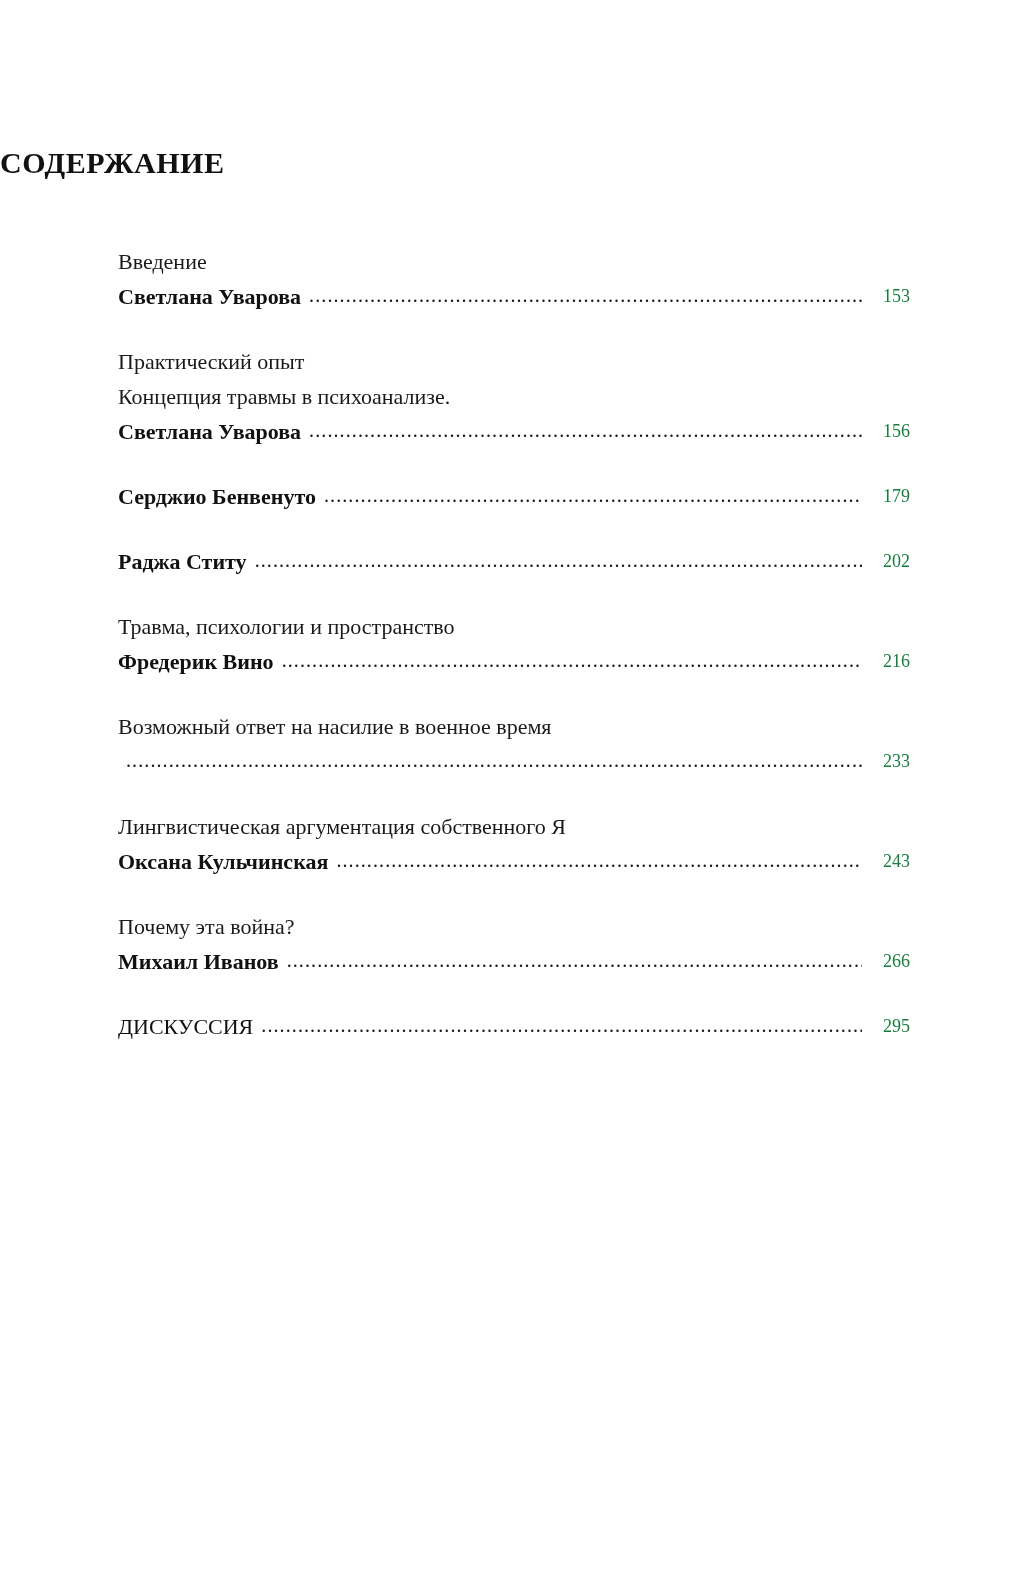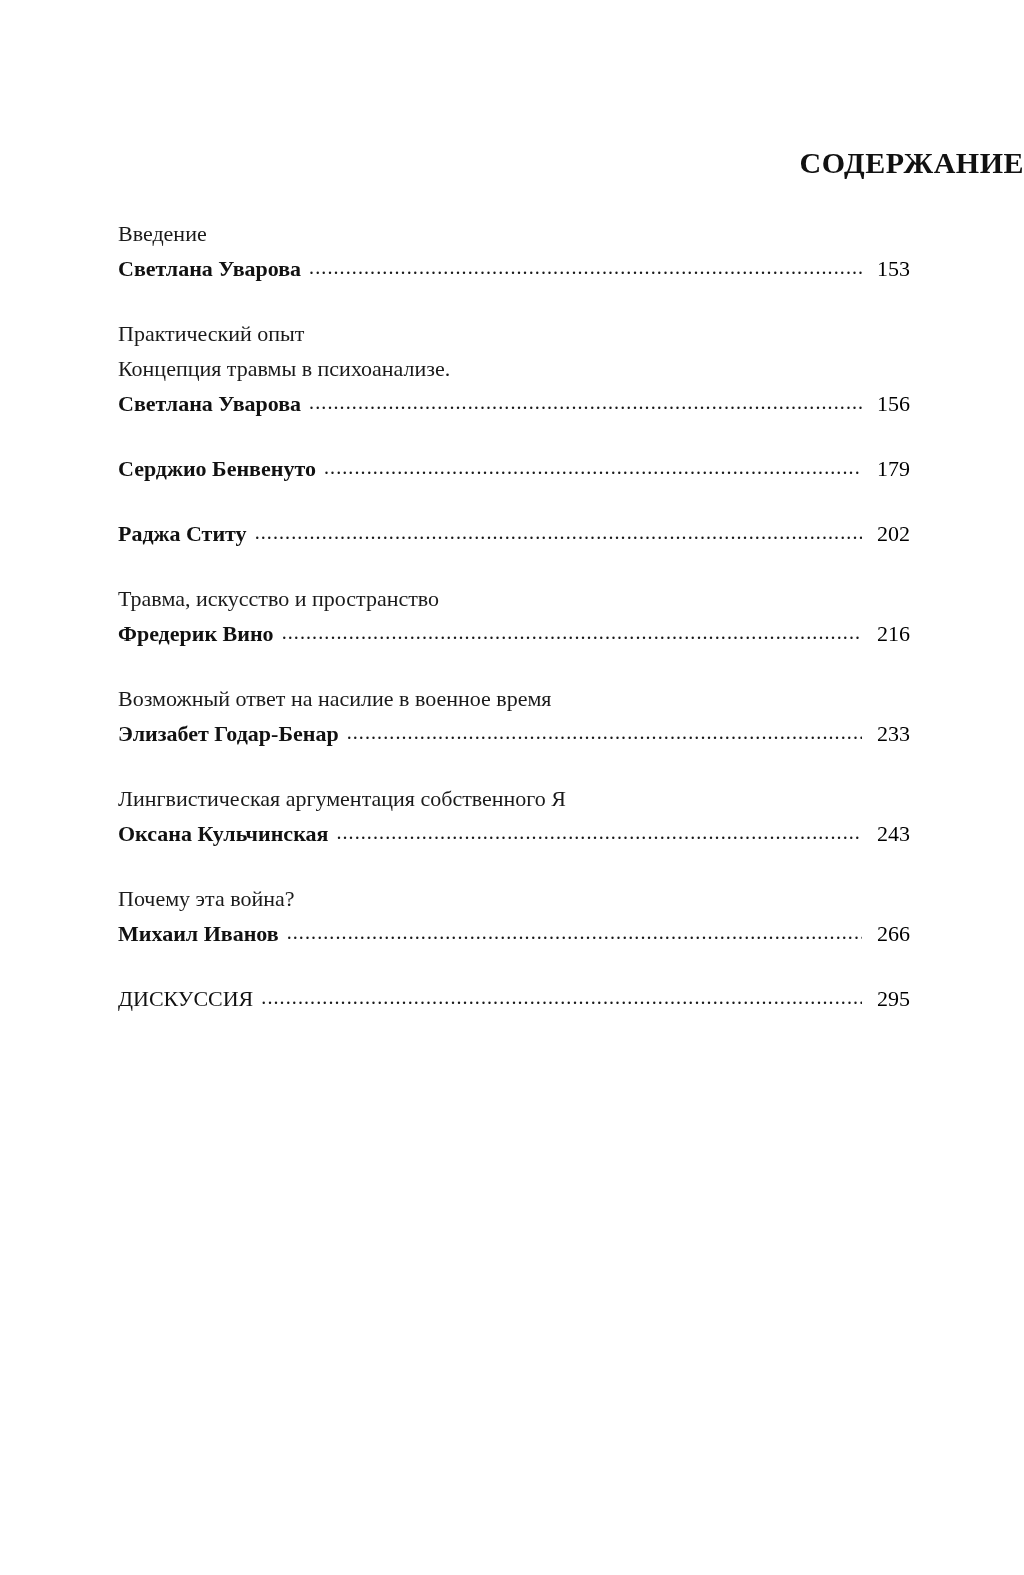--- a/index.html
+++ b/index.html
@@ -18,35 +18,35 @@
 
   .page {
     width: 1024px;
     height: 1575px;
     box-sizing: border-box;
     padding: 0;
     position: relative;
   }
 
   .toc-title {
-    text-align: right;
+    text-align: left;
     font-weight: bold;
     font-size: 30px;
     letter-spacing: 0.5px;
     margin: 0;
     padding-top: 146px;
     color: #111111;
   }
 
   .toc-list {
     margin: 0;
     padding: 0;
     list-style: none;
     position: relative;
-    top: 36px;
+    top: 64px;
     padding-left: 118px;
     padding-right: 114px;
   }
 
   .toc-entry {
     margin: 0 0 30px 0;
     padding: 0;
   }
 
   .toc-entry:last-child {
@@ -89,22 +89,22 @@
     color: #1a1a1a;
     letter-spacing: 1.1px;
     font-size: 20px;
   }
 
   .entry-page {
     flex: 0 0 auto;
     text-align: right;
     min-width: 44px;
     white-space: nowrap;
-    color: #000000;
-    font-size: 22px;
+    color: #15803d;
+    font-size: 18px;
   }
 </style>
 </head>
 <body>
 
 <div class="page">
 
   <h1 class="toc-title">СОДЕРЖАНИЕ</h1>
 
   <ul class="toc-list">
@@ -133,31 +133,30 @@
         </div>
       </li>
       <li class="toc-entry">
         <div class="entry-author-row">
           <span class="entry-author">Раджа Ститу</span>
           <span class="leader">.....................................................................................................................................................</span>
           <span class="entry-page">202</span>
         </div>
       </li>
       <li class="toc-entry">
-        <div class="entry-title-line">Травма, искусство и пространство</div>
+        <div class="entry-title-line">Травма, психологии и пространство</div>
         <div class="entry-author-row">
           <span class="entry-author">Фредерик Вино</span>
           <span class="leader">.....................................................................................................................................................</span>
           <span class="entry-page">216</span>
         </div>
       </li>
       <li class="toc-entry">
         <div class="entry-title-line">Возможный ответ на насилие в военное время</div>
         <div class="entry-author-row">
-          <span class="entry-author">Элизабет Годар-Бенар</span>
           <span class="leader">.....................................................................................................................................................</span>
           <span class="entry-page">233</span>
         </div>
       </li>
       <li class="toc-entry">
         <div class="entry-title-line">Лингвистическая аргументация собственного Я</div>
         <div class="entry-author-row">
           <span class="entry-author">Оксана Кульчинская</span>
           <span class="leader">.....................................................................................................................................................</span>
           <span class="entry-page">243</span>

